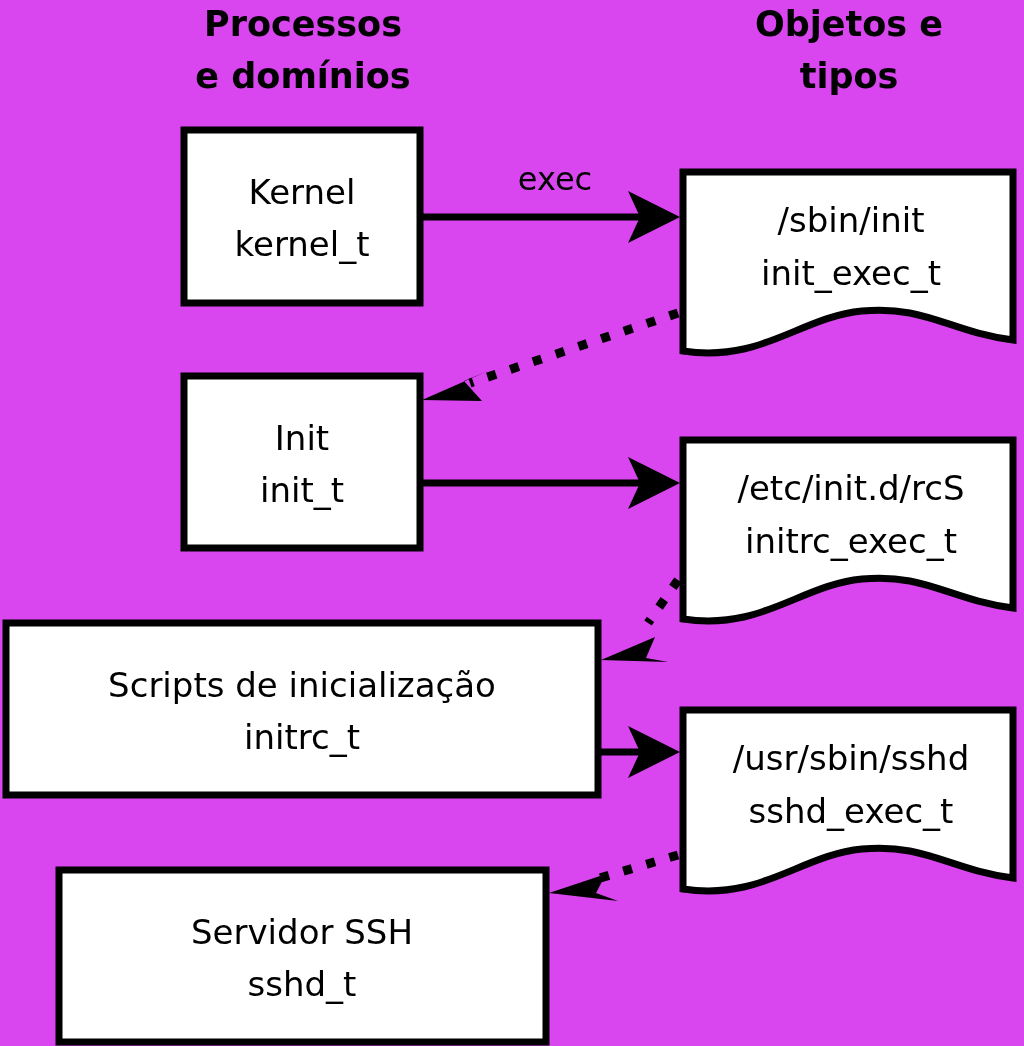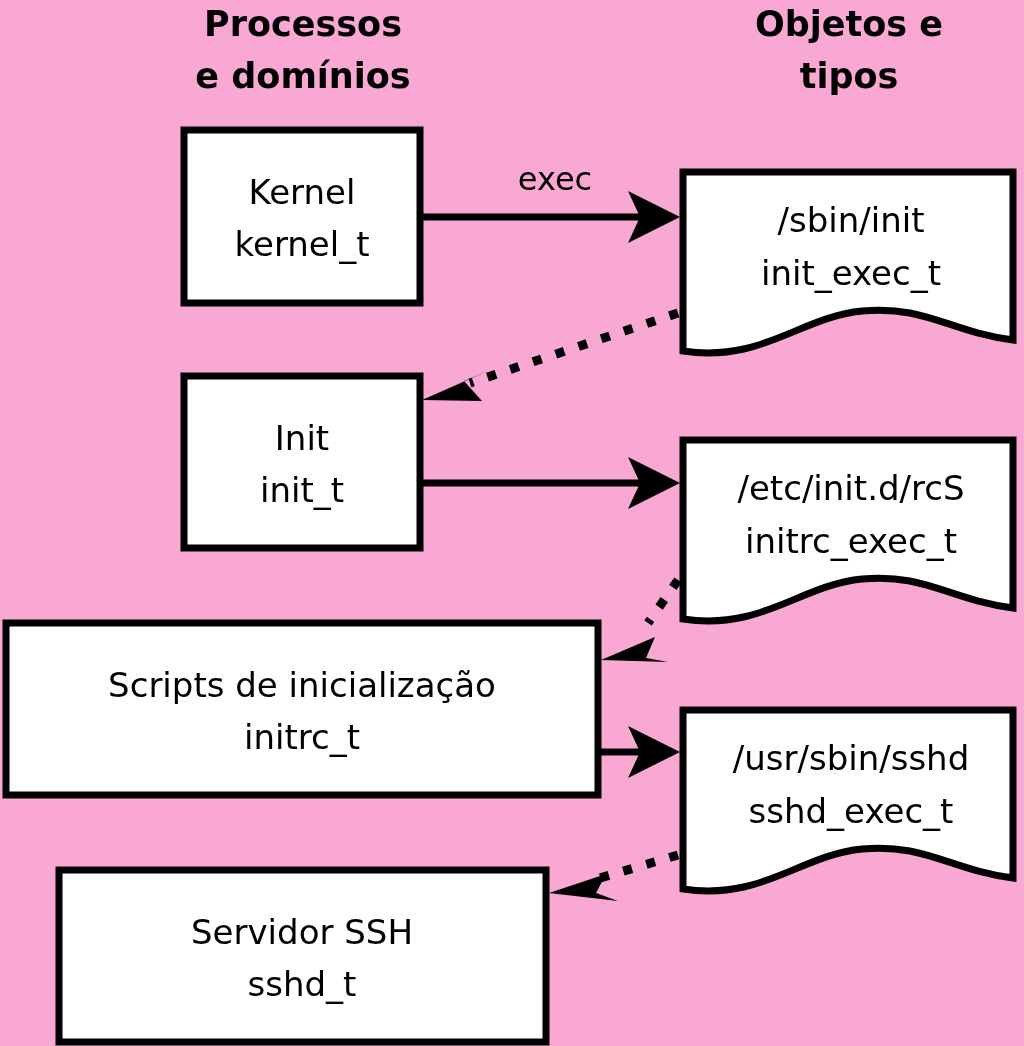--- a/index.html
+++ b/index.html
@@ -4,21 +4,21 @@
 <style>
   html, body {
     margin: 0;
     padding: 0;
     background: #ffffff;
   }
   #diagram-root {
     position: relative;
     width: 1024px;
     height: 1046px;
-    background: #f9a8d4;
+    background: #d946ef;
     font-family: "DejaVu Sans", sans-serif;
     overflow: hidden;
   }
   svg.diagram-canvas {
     display: block;
     width: 1024px;
     height: 1046px;
   }
   .col-header {
     font-family: "DejaVu Sans", sans-serif;

